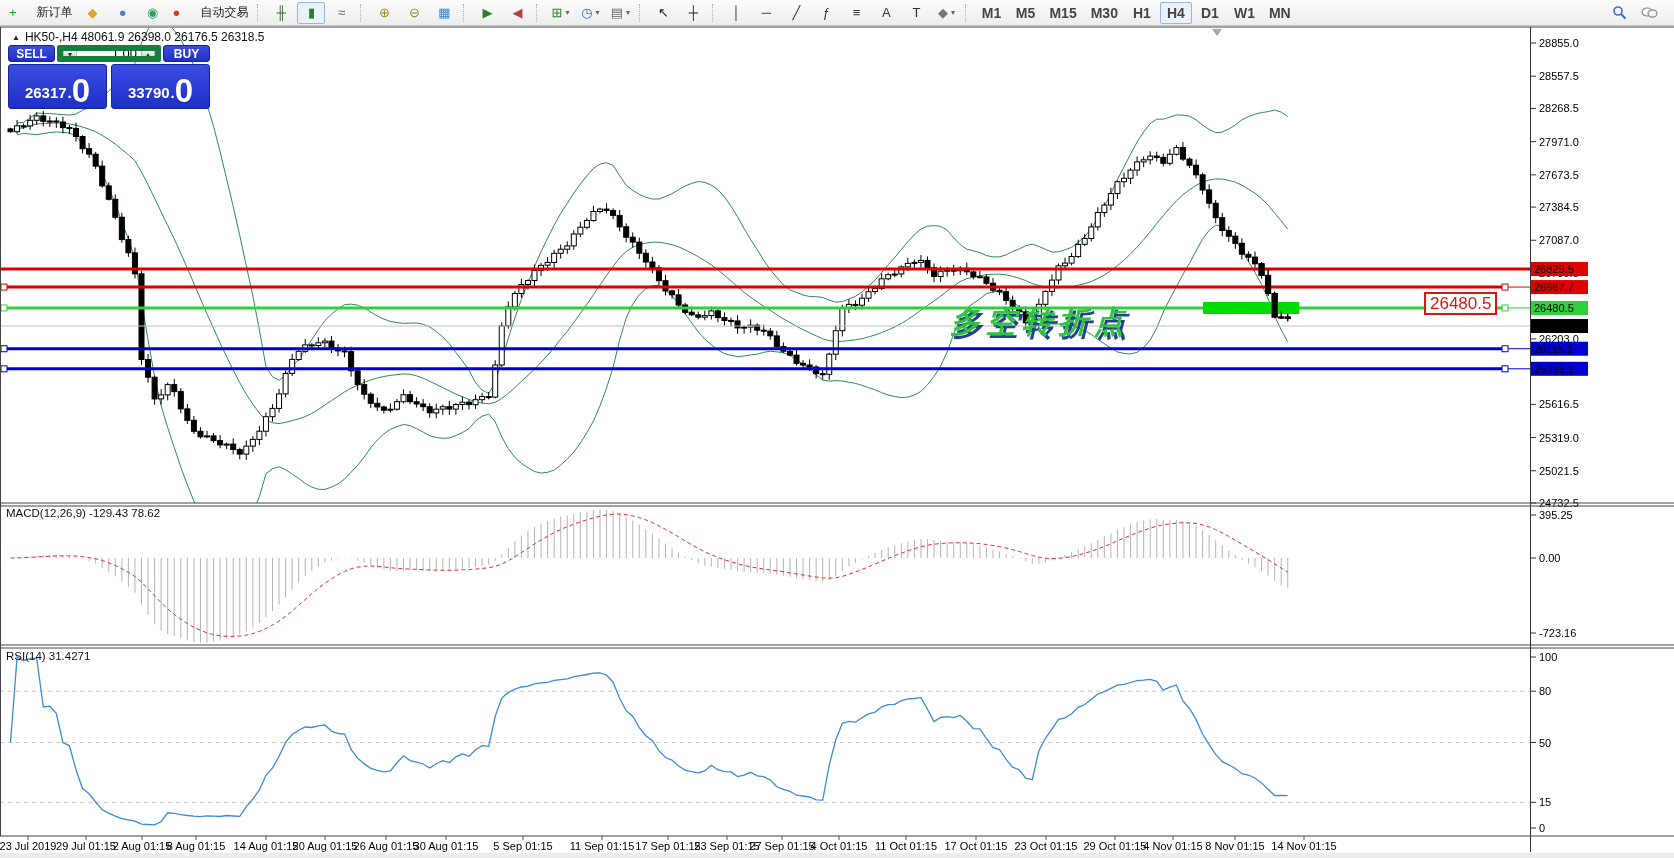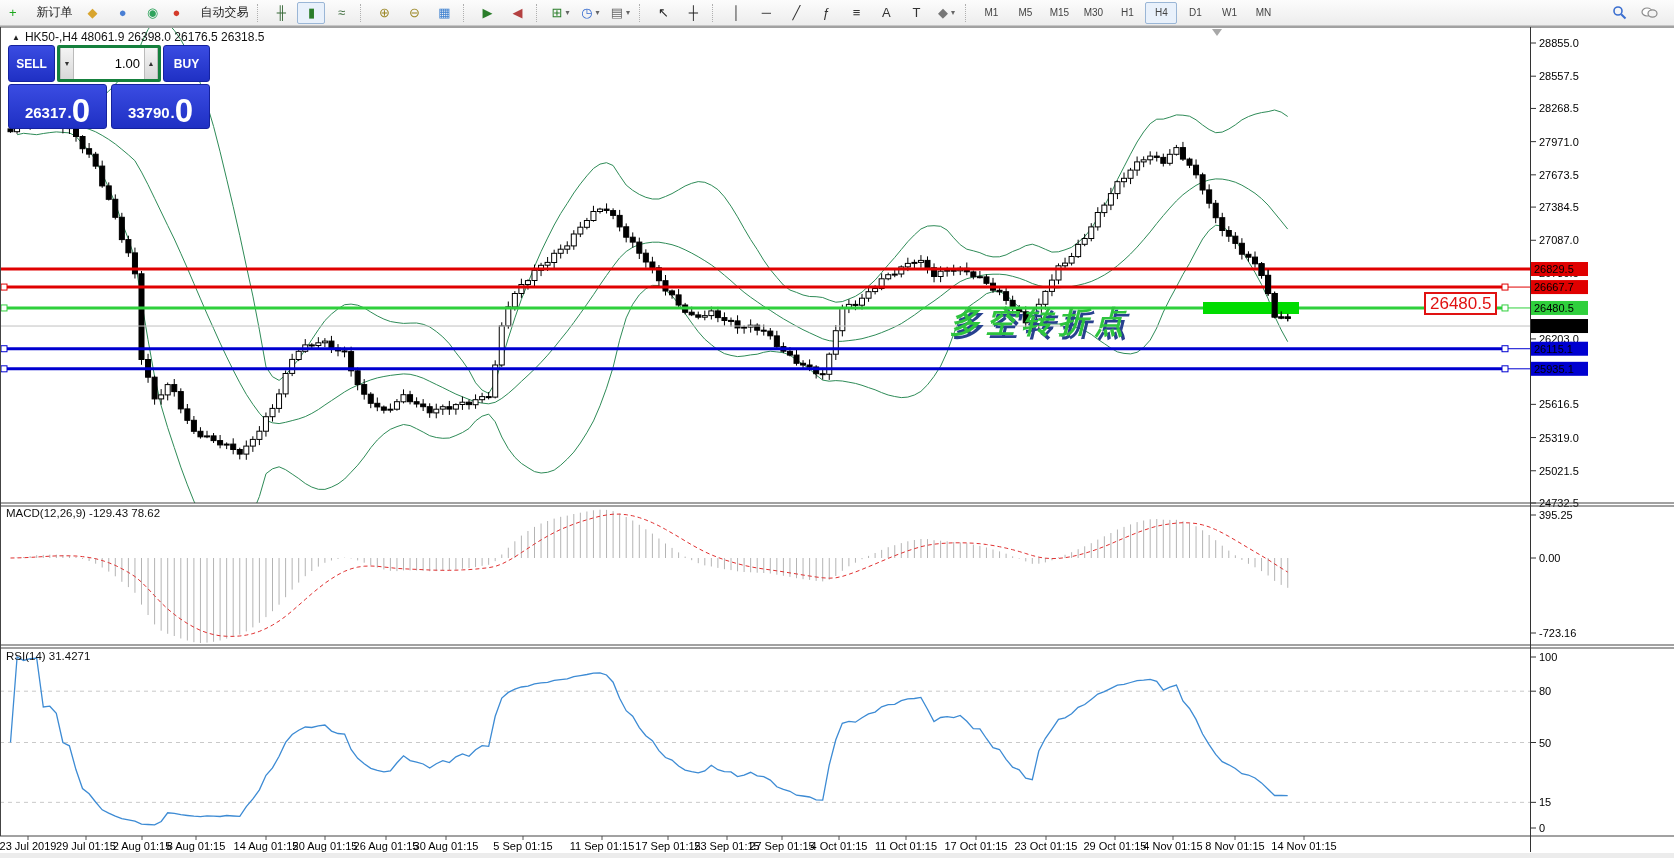--- a/index.html
+++ b/index.html
@@ -12,37 +12,37 @@
            display:flex;align-items:center;padding:0 4px;z-index:20}
   .tb-main{display:flex;align-items:center}
   .tb-right{margin-left:auto;display:flex;align-items:center;padding-right:6px}
   .tb-btn{height:20px;min-width:20px;display:flex;align-items:center;justify-content:center;
           padding:0 3px;margin:0 1px;border:1px solid transparent;border-radius:2px;
           font-size:12px;color:#333;cursor:default;white-space:nowrap}
   .tb-btn.active{background:#e9f1fb;border-color:#9ab6d6}
   .tb-btn .glyph{font-size:13px;line-height:13px}
   .tb-btn .lbl{font-size:12px;margin-left:20px;color:#222}
   .tb-btn .caret{font-size:8px;color:#666;margin-left:3px}
-  .tb-btn.tf{font-size:10px;color:#444;padding:0 5px;font-weight:normal}
+  .tb-btn.tf{font-size:14px;color:#444;padding:0 5px;font-weight:bold}
   .tb-sep{width:4px;height:18px;margin:0 4px;border-left:1px dotted #b0b0b0}
 
   
   #chart-svg{position:absolute;left:0;top:0;z-index:1}
   #chart-svg text{font-family:"Liberation Sans",sans-serif;font-size:11px;fill:#000}
 
   .chart-title{position:absolute;left:12px;top:30px;font-size:12px;color:#111;z-index:6;
                display:flex;align-items:center}
   .chart-title .tri{font-size:8px;margin-right:5px;color:#222}
 
   .trade-panel{position:absolute;left:8px;top:45px;z-index:7;width:202px}
-  .tp-row1{display:flex;height:37px;align-items:stretch}
+  .tp-row1{display:flex;height:17px;align-items:stretch}
   .tp-sell,.tp-buy{width:47px;background:linear-gradient(#3a4ce2,#1f30c4);color:#fff;
       border:1px solid #15229e;border-radius:3px;font-weight:bold;font-size:12px;
       font-family:"Liberation Sans",sans-serif;padding:0}
-  .tp-mid{display:flex;flex:1;margin:0 2px;border:3px solid #15803d;background:#fff;border-radius:2px;overflow:hidden}
+  .tp-mid{display:flex;flex:1;margin:0 2px;border:6px solid #15803d;background:#fff;border-radius:2px;overflow:hidden}
   .tp-step{width:14px;background:linear-gradient(#f4f4f4,#d8d8d8);border:none;border-left:1px solid #bbb;
       border-right:1px solid #bbb;font-size:7px;color:#333;padding:0;cursor:default}
   .tp-vol{flex:1;border:none;outline:none;text-align:right;font-size:13px;padding:0 4px;min-width:0;
       font-family:"Liberation Sans",sans-serif}
   .tp-row2{display:flex;margin-top:2px;gap:4px}
   .tp-price{flex:1;height:40px;background:linear-gradient(#3a4ce2,#1f30c4);border:1px solid #15229e;
       border-radius:3px;color:#fff;display:flex;align-items:flex-end;justify-content:center;padding-bottom:3px}
   .tp-int{font-size:15px;font-weight:bold;line-height:24px}
   .tp-dot{font-size:15px;font-weight:bold;line-height:24px;margin-left:1px}
   .tp-big{font-size:33px;font-weight:bold;line-height:28px}

